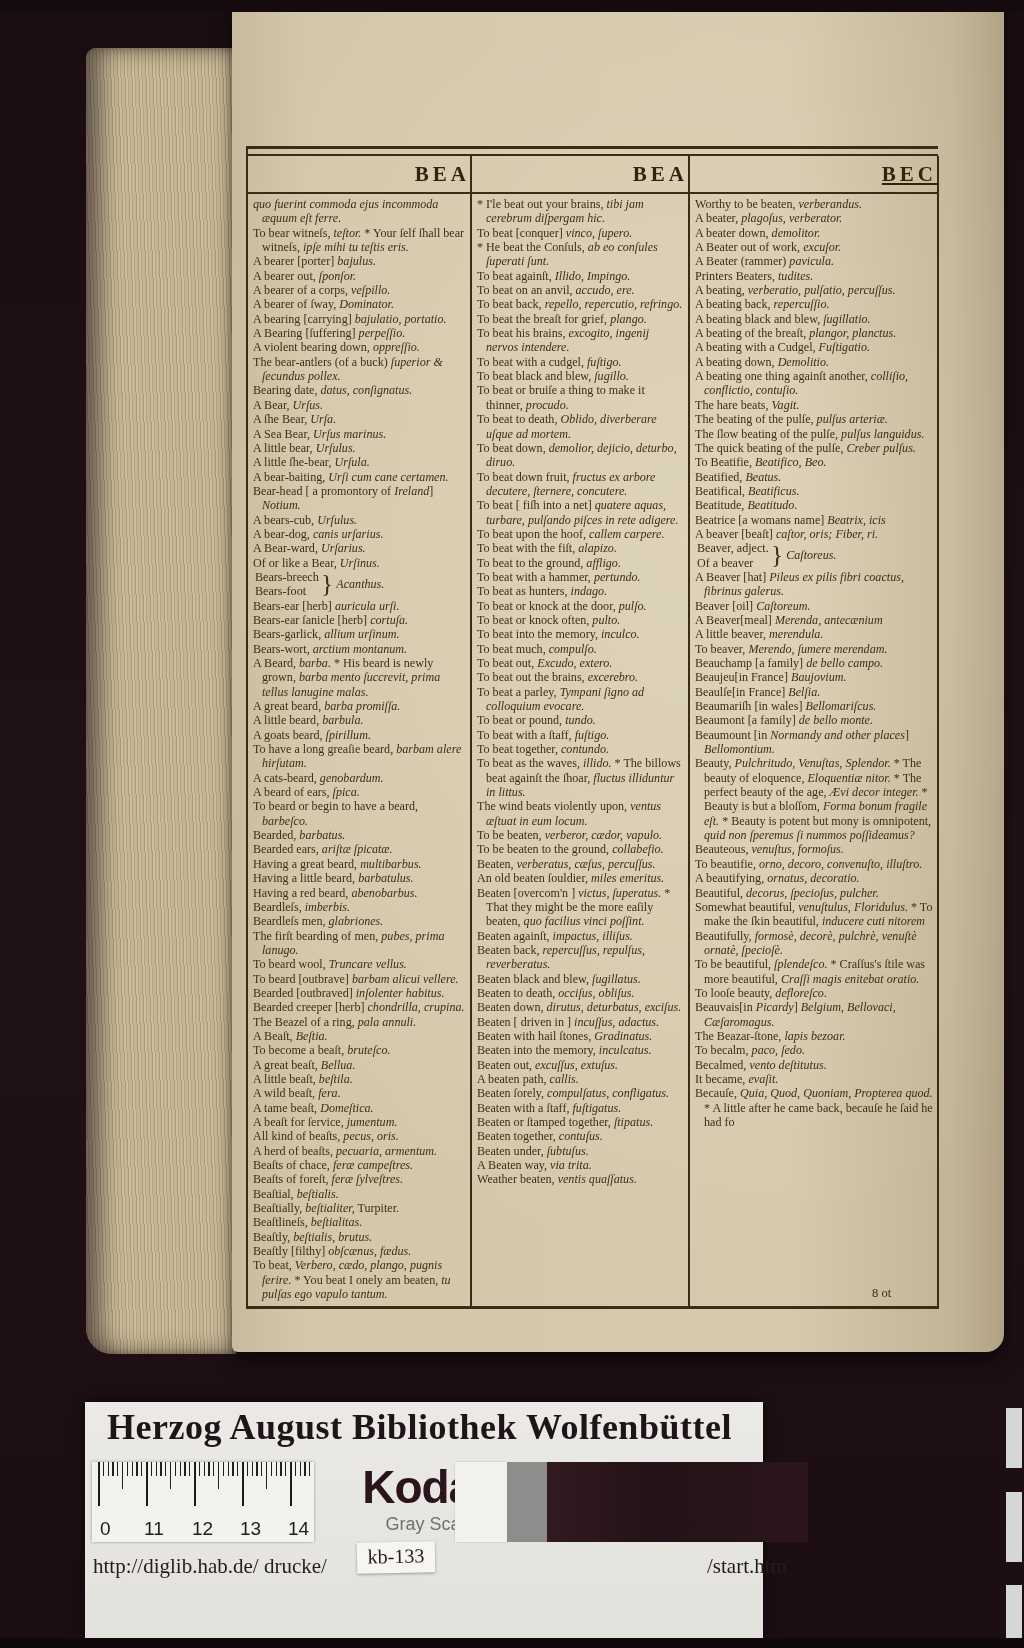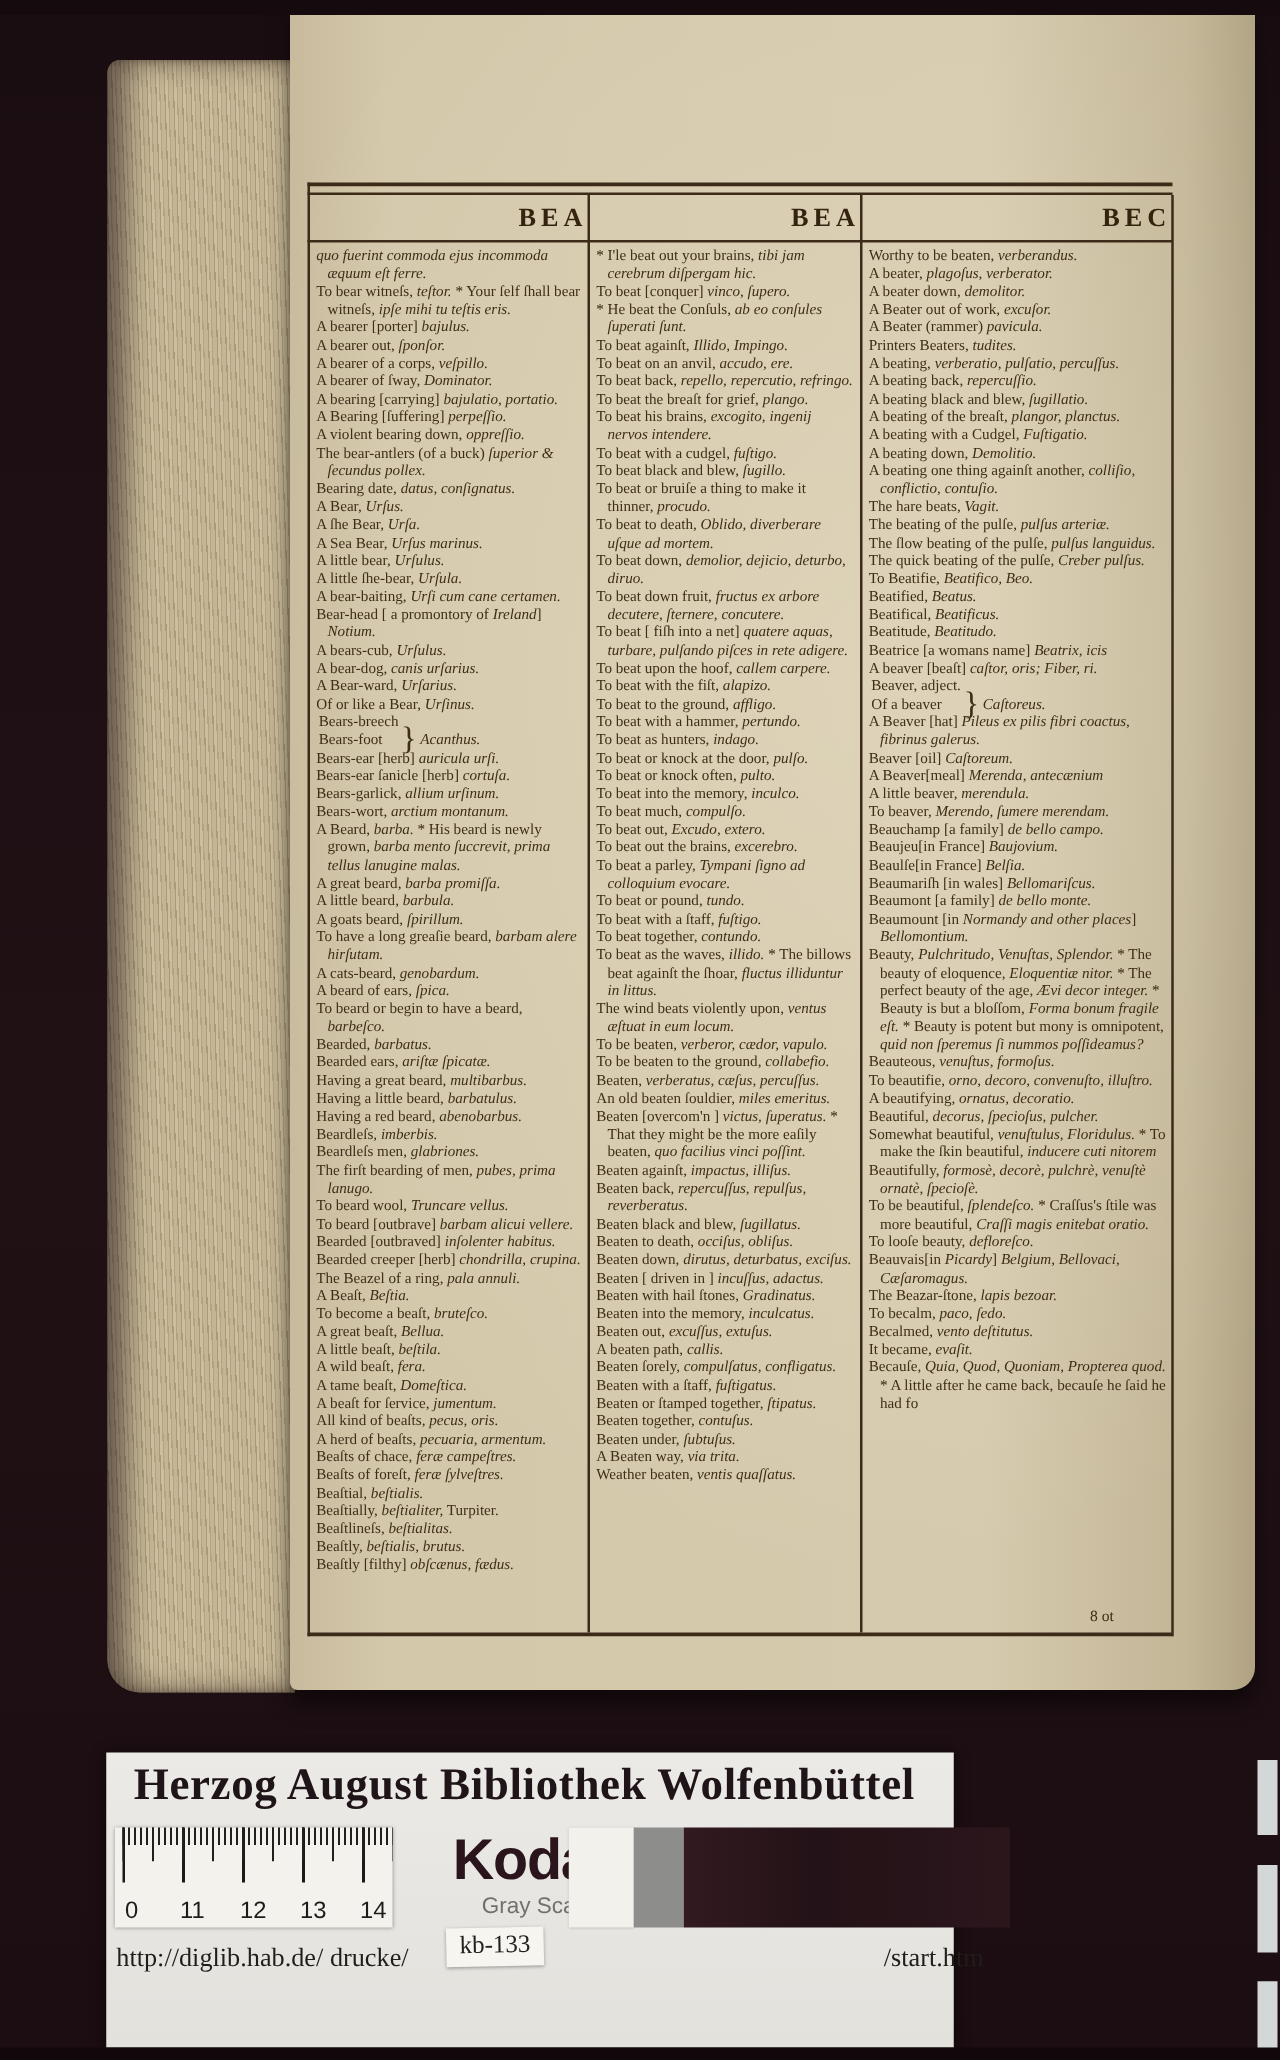--- a/index.html
+++ b/index.html
@@ -25,21 +25,21 @@
   .top-shade{position:absolute;left:0;top:0;width:1024px;height:12px;background:#150a0d;}
   
   .rule{position:absolute;background:#3c2b18;}
   .hdr{position:absolute;top:158px;height:32px;display:flex;align-items:center;justify-content:flex-end;
     font-weight:bold;font-size:21px;letter-spacing:4px;color:#33230f;}
   .col{position:absolute;top:197px;height:1108px;overflow:hidden;color:#3e2d18;
     font-size:12.1px;line-height:14.35px;}
   .entry{margin:0;text-indent:-9px;padding-left:9px;}
   .i{font-style:italic;}
   .r{font-style:normal;}
-  .brace-entry{display:flex;align-items:flex-end;text-indent:0;padding-left:2px;}
+  .brace-entry{display:flex;align-items:center;text-indent:0;padding-left:2px;}
   .brace-left div{white-space:nowrap;}
   .brace{font-size:26px;font-weight:400;margin:0 3px 0 2px;}
   .catchword{position:absolute;left:872px;top:1286px;font-size:12.5px;color:#3e2d18;}
   
   .strip{position:absolute;left:85px;top:1402px;width:678px;height:236px;
     background:linear-gradient(180deg,#eceae6,#e2e1dc);box-shadow:0 0 10px rgba(0,0,0,.6);}
   .strip-title{position:absolute;left:22px;top:4px;width:690px;
     font-weight:bold;font-size:36px;color:#1f1418;letter-spacing:.5px;}
   .ruler{position:absolute;left:7px;top:60px;width:222px;height:80px;background:#f3f2ec;
     box-shadow:0 0 3px rgba(0,0,0,.35);
@@ -86,21 +86,21 @@
   <div class="rule" style="left:470px;top:156px;width:2px;height:1150px;"></div>
   <div class="rule" style="left:688px;top:156px;width:2px;height:1150px;"></div>
   <div class="rule" style="left:937px;top:156px;width:2px;height:1153px;"></div>
 
   <div class="hdr" style="left:248px;width:222px;">
       <span>BEA</span>
     </div>
   <div class="hdr" style="left:472px;width:216px;">
       <span>BEA</span>
     </div>
-  <div class="hdr" style="left:690px;width:247px;">
+  <div class="hdr" style="left:690px;width:247px;text-decoration:underline;">
       <span>BEC</span>
     </div>
 
   <div class="col" style="left:253px;width:212px;">
       <p class="entry"><span class="i">quo fuerint commoda ejus incommoda æquum eſt ferre.</span></p>
       <p class="entry"><span class="r">To bear witneſs, </span><span class="i">teſtor.</span><span class="r"> * Your ſelf ſhall bear witneſs, </span><span class="i">ipſe mihi tu teſtis eris.</span></p>
       <p class="entry"><span class="r">A bearer [porter] </span><span class="i">bajulus.</span></p>
       <p class="entry"><span class="r">A bearer out, </span><span class="i">ſponſor.</span></p>
       <p class="entry"><span class="r">A bearer of a corps, </span><span class="i">veſpillo.</span></p>
       <p class="entry"><span class="r">A bearer of ſway, </span><span class="i">Dominator.</span></p>
@@ -162,20 +162,21 @@
       <p class="entry"><span class="r">A beaſt for ſervice, </span><span class="i">jumentum.</span></p>
       <p class="entry"><span class="r">All kind of beaſts, </span><span class="i">pecus, oris.</span></p>
       <p class="entry"><span class="r">A herd of beaſts, </span><span class="i">pecuaria, armentum.</span></p>
       <p class="entry"><span class="r">Beaſts of chace, </span><span class="i">feræ campeſtres.</span></p>
       <p class="entry"><span class="r">Beaſts of foreſt, </span><span class="i">feræ ſylveſtres.</span></p>
       <p class="entry"><span class="r">Beaſtial, </span><span class="i">beſtialis.</span></p>
       <p class="entry"><span class="r">Beaſtially, </span><span class="i">beſtialiter,</span><span class="r"> Turpiter.</span></p>
       <p class="entry"><span class="r">Beaſtlineſs, </span><span class="i">beſtialitas.</span></p>
       <p class="entry"><span class="r">Beaſtly, </span><span class="i">beſtialis, brutus.</span></p>
       <p class="entry"><span class="r">Beaſtly [filthy] </span><span class="i">obſcænus, fædus.</span></p>
+      <p class="entry"><span class="r">To beat, </span><span class="i">Verbero, cædo, plango, pugnis ferire.</span><span class="r"> * You beat I onely am beaten, </span><span class="i">tu pulſas ego vapulo tantum.</span></p>
     </div>
   <div class="col" style="left:477px;width:206px;">
       <p class="entry"><span class="r">* I'le beat out your brains, </span><span class="i">tibi jam cerebrum diſpergam hic.</span></p>
       <p class="entry"><span class="r">To beat [conquer] </span><span class="i">vinco, ſupero.</span></p>
       <p class="entry"><span class="r">* He beat the Conſuls, </span><span class="i">ab eo conſules ſuperati ſunt.</span></p>
       <p class="entry"><span class="r">To beat againſt, </span><span class="i">Illido, Impingo.</span></p>
       <p class="entry"><span class="r">To beat on an anvil, </span><span class="i">accudo, ere.</span></p>
       <p class="entry"><span class="r">To beat back, </span><span class="i">repello, repercutio, refringo.</span></p>
       <p class="entry"><span class="r">To beat the breaſt for grief, </span><span class="i">plango.</span></p>
       <p class="entry"><span class="r">To beat his brains, </span><span class="i">excogito, ingenij nervos intendere.</span></p>

